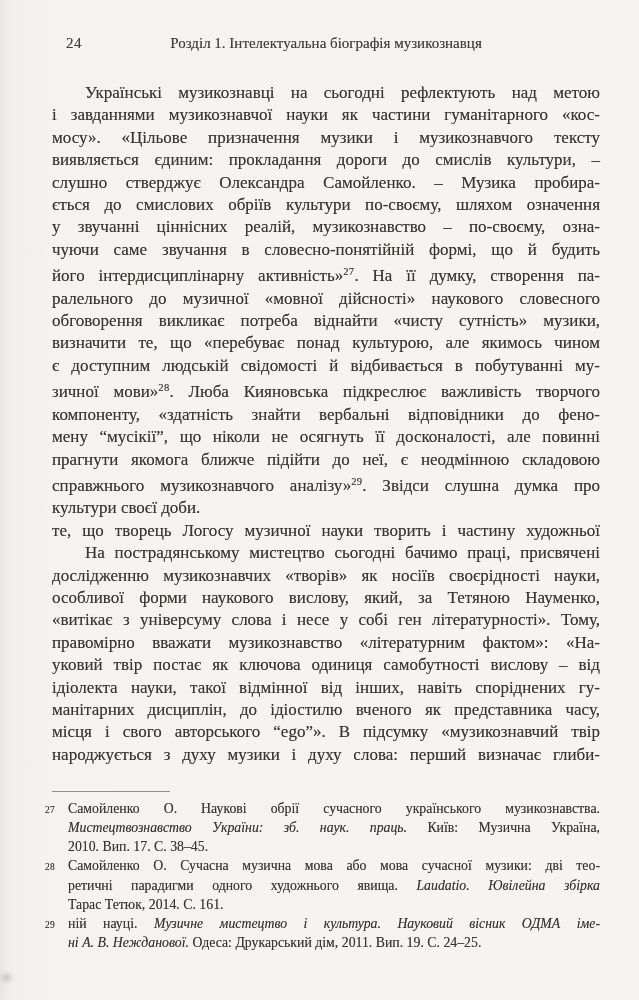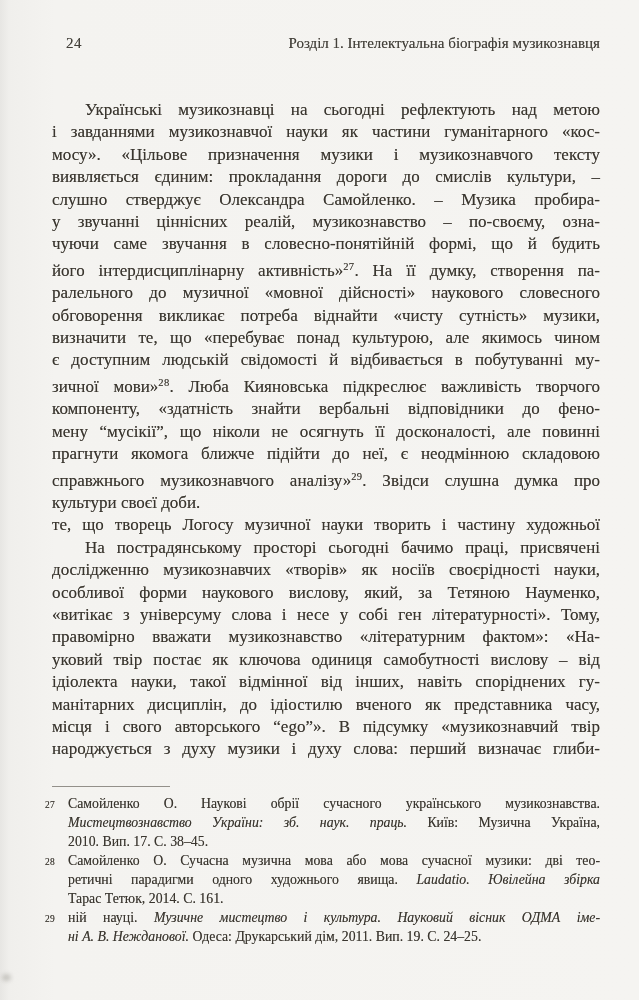--- a/index.html
+++ b/index.html
@@ -27,22 +27,22 @@
     border-radius: 50%;
     filter: blur(2px);
   }
   .running-head {
     position: relative;
     height: 18px;
     font-size: 15px;
     color: #43403a;
   }
   .pageno { position: absolute; left: 14px; top: 0; letter-spacing: 0.5px; }
-  .chapter { display: block; text-align: right; }
-  .body-text { margin-top: 46px; font-size: 17px; line-height: 22.4px; }
+  .chapter { display: block; text-align: center; }
+  .body-text { margin-top: 29px; font-size: 17px; line-height: 22.4px; }
   .line { text-align: justify; text-align-last: justify; }
   .line.indent { text-indent: 33px; }
   .line.lastleft { text-align-last: left; }
   .sup { font-size: 10.5px; vertical-align: 6px; letter-spacing: 0.3px; }
   .fn-sep {
     width: 118px; height: 1px;
     background: #93908a;
     margin: 25px 0 7px 0;
   }
   .footnotes {
@@ -65,35 +65,36 @@
     <span class="pageno">24</span>
     <span class="chapter">Розділ 1. Інтелектуальна біографія музикознавця</span>
   </header>
 
   <main class="body-text" id="body-text">
       <div class="line indent"><span>Українські музикознавці на сьогодні рефлектують над метою</span></div>
       <div class="line"><span>і завданнями музикознавчої науки як частини гуманітарного «кос-</span></div>
       <div class="line"><span>мосу». «Цільове призначення музики і музикознавчого тексту</span></div>
       <div class="line"><span>виявляється єдиним: прокладання дороги до смислів культури, –</span></div>
       <div class="line"><span>слушно стверджує Олександра Самойленко. – Музика пробира-</span></div>
+      <div class="line"><span>ється до смислових обріїв культури по-своєму, шляхом означення</span></div>
       <div class="line"><span>у звучанні ціннісних реалій, музикознавство – по-своєму, озна-</span></div>
       <div class="line"><span>чуючи саме звучання в словесно-понятійній формі, що й будить</span></div>
       <div class="line"><span>його інтердисциплінарну активність»</span><span class="sup">27</span><span>. На її думку, створення па-</span></div>
       <div class="line"><span>ралельного до музичної «мовної дійсності» наукового словесного</span></div>
       <div class="line"><span>обговорення викликає потреба віднайти «чисту сутність» музики,</span></div>
       <div class="line"><span>визначити те, що «перебуває понад культурою, але якимось чином</span></div>
       <div class="line"><span>є доступним людській свідомості й відбивається в побутуванні му-</span></div>
       <div class="line"><span>зичної мови»</span><span class="sup">28</span><span>. Люба Кияновська підкреслює важливість творчого</span></div>
       <div class="line"><span>компоненту, «здатність знайти вербальні відповідники до фено-</span></div>
       <div class="line"><span>мену “мусікії”, що ніколи не осягнуть її досконалості, але повинні</span></div>
       <div class="line"><span>прагнути якомога ближче підійти до неї, є неодмінною складовою</span></div>
       <div class="line"><span>справжнього музикознавчого аналізу»</span><span class="sup">29</span><span>. Звідси слушна думка про</span></div>
       <div class="line lastleft"><span>культури своєї доби.</span></div>
       <div class="line"><span>те, що творець Логосу музичної науки творить і частину художньої</span></div>
-      <div class="line indent"><span>На пострадянському просторі сьогодні бачимо праці, присвячені</span></div>
+      <div class="line indent"><span>На пострадянському мистецтво сьогодні бачимо праці, присвячені</span></div>
       <div class="line"><span>дослідженню музикознавчих «творів» як носіїв своєрідності науки,</span></div>
       <div class="line"><span>особливої форми наукового вислову, який, за Тетяною Науменко,</span></div>
       <div class="line"><span>«витікає з універсуму слова і несе у собі ген літературності». Тому,</span></div>
       <div class="line"><span>правомірно вважати музикознавство «літературним фактом»: «На-</span></div>
       <div class="line"><span>уковий твір постає як ключова одиниця самобутності вислову – від</span></div>
       <div class="line"><span>ідіолекта науки, такої відмінної від інших, навіть споріднених гу-</span></div>
       <div class="line"><span>манітарних дисциплін, до ідіостилю вченого як представника часу,</span></div>
       <div class="line"><span>місця і свого авторського “ego”». В підсумку «музикознавчий твір</span></div>
       <div class="line"><span>народжується з духу музики і духу слова: перший визначає глиби-</span></div>
     </main>

